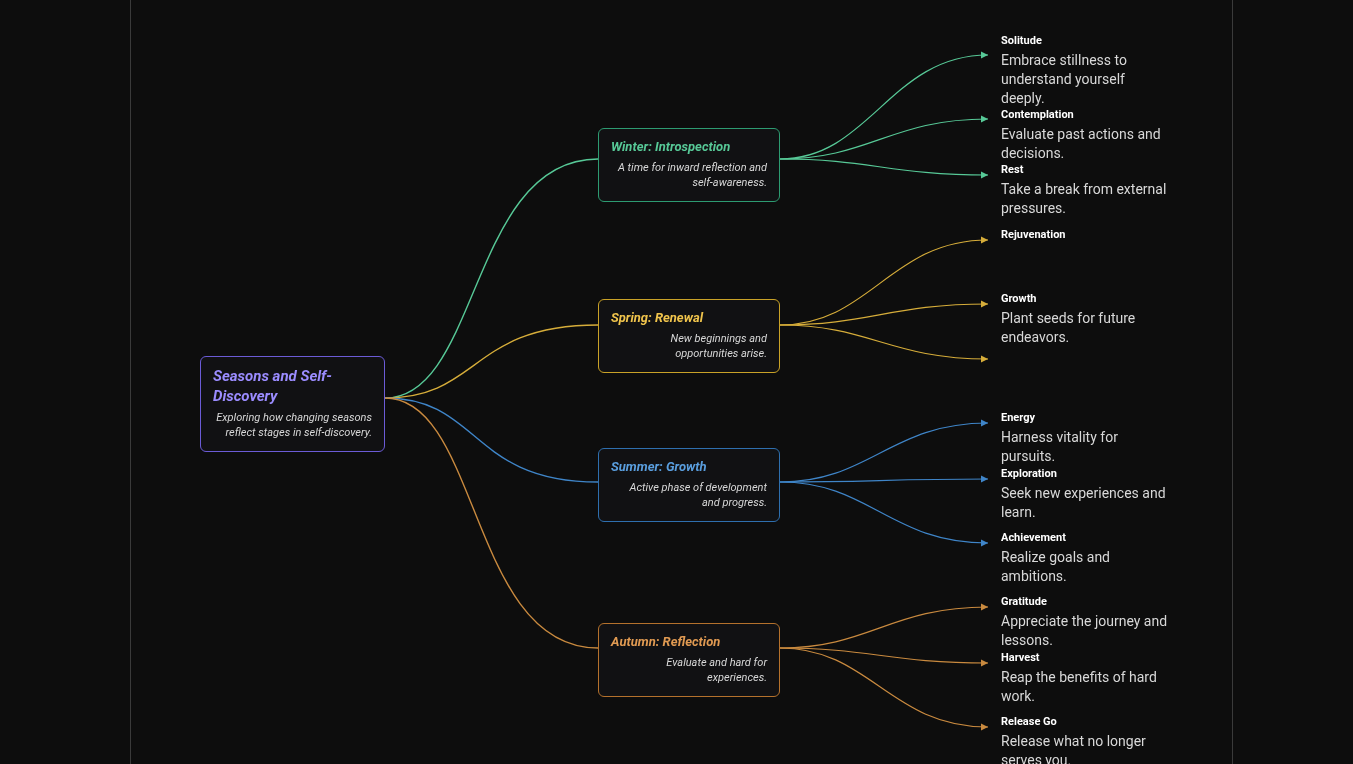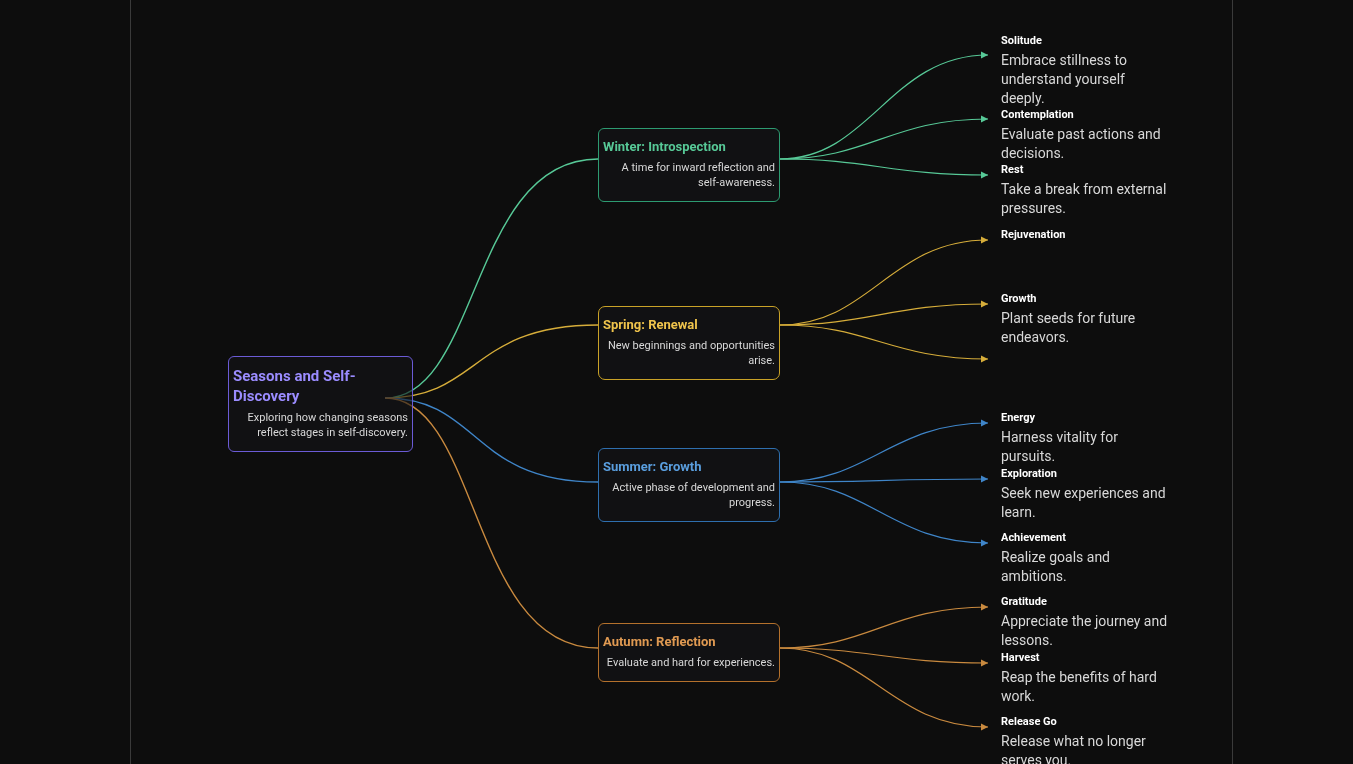--- a/index.html
+++ b/index.html
@@ -31,53 +31,53 @@
     inset: 0;
     width: 1353px;
     height: 764px;
     pointer-events: none;
   }
 
   .node {
     position: absolute;
     border: 1px solid;
     border-radius: 6px;
-    padding: 10px 4px;
+    padding: 10px 12px;
     background: rgba(20,20,24,0.6);
+    font-style: italic;
   }
   .node .title {
     font-weight: 700;
     font-size: 14px;
     margin-bottom: 5px;
     line-height: 1.3;
   }
   .node .desc {
     font-size: 11px;
     color: #d8d8d8;
     line-height: 1.35;
     text-align: right;
   }
 
   .root {
     left: 200px;
     top: 356px;
     width: 185px;
     border-color: #6b5bd6;
-    margin-left: 28px;
   }
   .root .title { color: #9b8cff; font-size: 15px; }
 
   .season {
     left: 598px;
     width: 182px;
   }
   .season .title { font-size: 13px; }
   .winter { top: 128px; border-color: #2d9b71; }
   .winter .title { color: #57c997; }
-  .spring { top: 306px; border-color: #c9a227; border-radius: 7px; }
+  .spring { top: 299px; border-color: #c9a227; }
   .spring .title { color: #f0c44c; }
   .summer { top: 448px; border-color: #2e6fae; }
   .summer .title { color: #5a9ede; }
   .autumn { top: 623px; border-color: #b4712c; }
   .autumn .title { color: #e09a52; }
 
   .leaf {
     position: absolute;
     left: 1001px;
     width: 170px;

